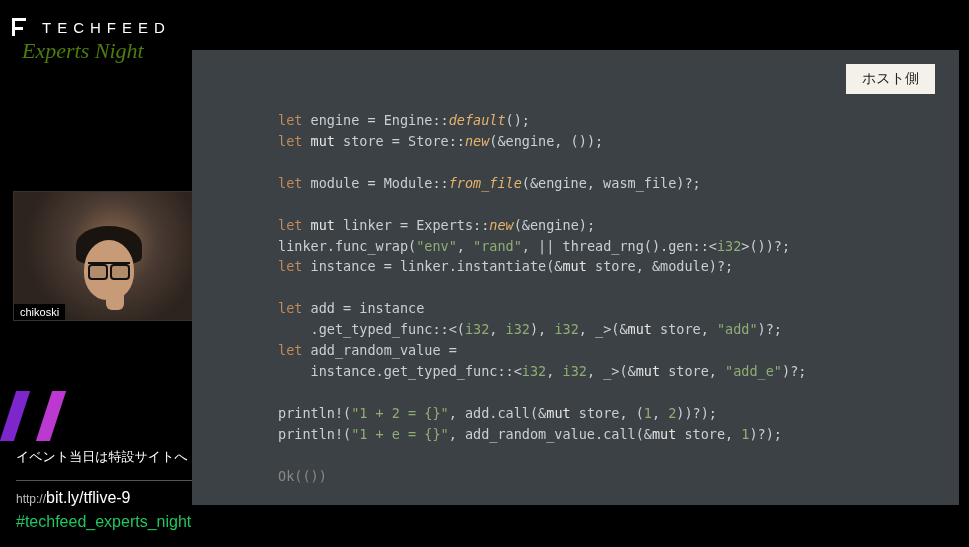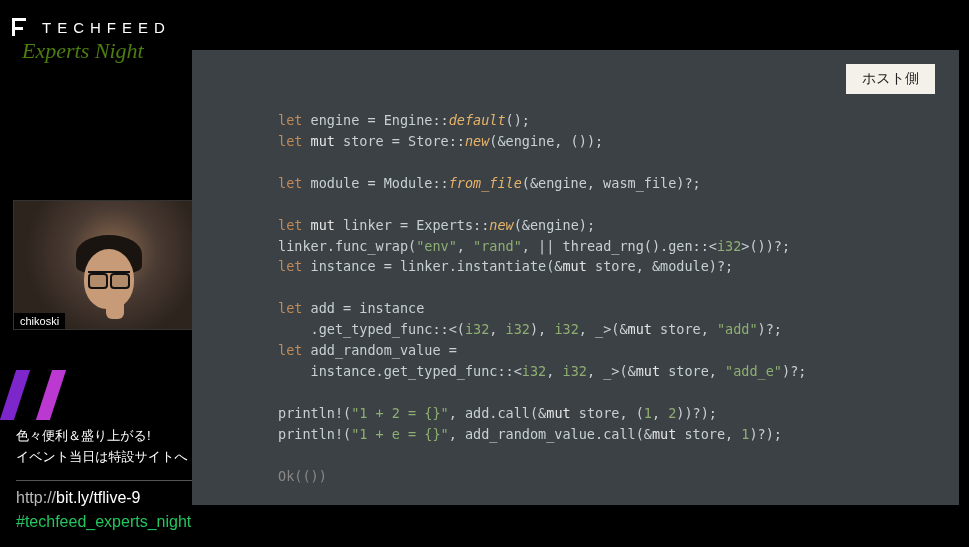--- a/index.html
+++ b/index.html
@@ -45,21 +45,21 @@
   .logo-sub {
     font-family: "Brush Script MT", cursive;
     font-style: italic;
     font-size: 22px;
     margin-top: 2px;
     margin-left: 10px;
     color: #4d7c0f;
   }
   .webcam {
     position: absolute;
-    top: 200px;
+    top: 191px;
     left: 13px;
     width: 182px;
     height: 130px;
     background: #2a2623;
     border: 1px solid #333;
   }
   .webcam-inner {
     width: 100%;
     height: 100%;
     display: flex;
@@ -150,21 +150,21 @@
   .divider {
     border: none;
     border-top: 1px solid #555;
     margin: 10px 0 8px 0;
   }
   .url {
     font-size: 16px;
     color: #fff;
     font-family: Arial, sans-serif;
   }
-  .url-prefix { font-size: 16px; color: #bbb; }
+  .url-prefix { font-size: 12px; color: #bbb; }
   .hashtag {
     font-size: 16px;
     color: #22c55e;
     margin-top: 6px;
   }
   
   .slide {
     position: absolute;
     top: 50px;
     left: 192px;
@@ -214,21 +214,20 @@
     <div class="head"></div>
     <div class="glasses"></div>
     <div class="hand"></div>
   </div>
   <div class="nametag">chikoski</div>
 </div>
 
 <div class="left-bottom">
   <div class="announce-accent"></div>
   <div class="announce">
-    <div class="announce-line1">色々便利＆盛り上がる!</div>
     <div>イベント当日は特設サイトへ</div>
   </div>
   <hr class="divider">
   <div class="url">
     <span class="url-prefix">http://</span><span>bit.ly/tflive-9</span>
   </div>
   <div class="hashtag">#techfeed_experts_night</div>
 </div>
 
 <div class="slide">

